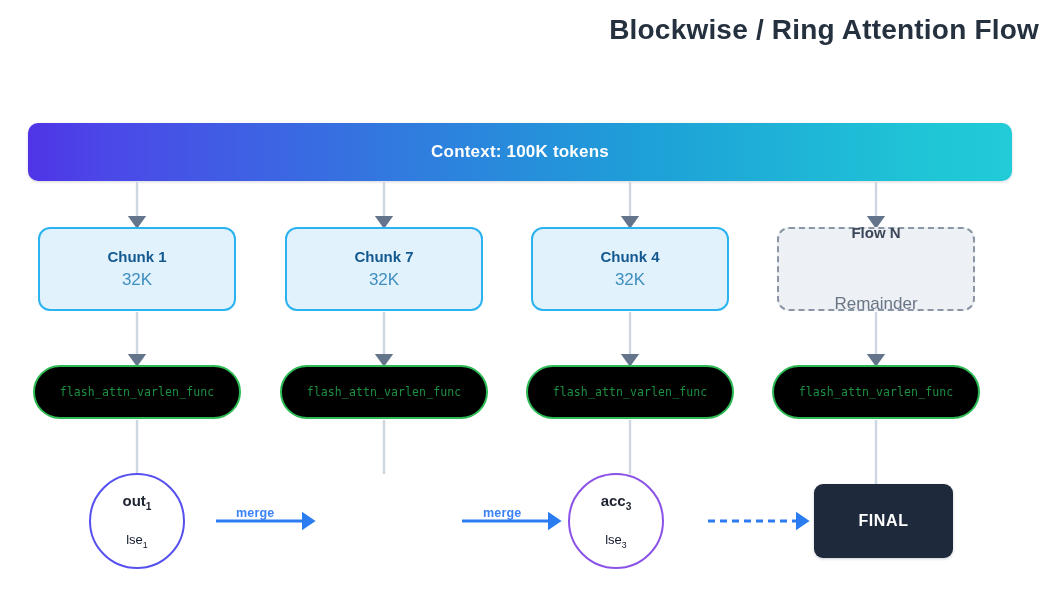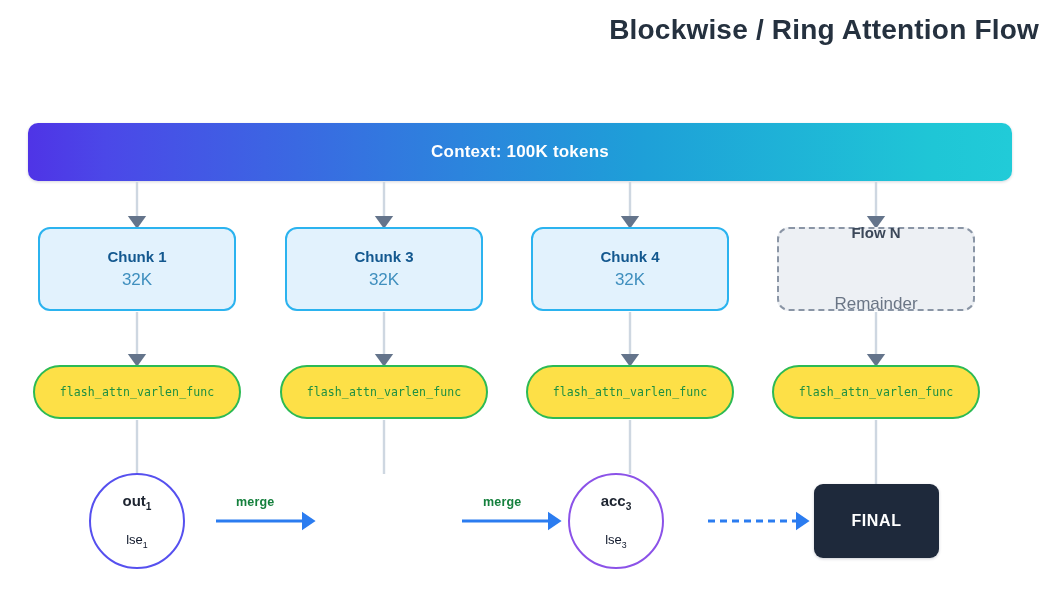--- a/index.html
+++ b/index.html
@@ -95,21 +95,21 @@
   }
   .chunk-box.dashed .chunk-sub { color: #6a7585; margin-top: 48px; }
 
   
   .kernel-pill {
     position: absolute;
     width: 208px;
     height: 54px;
     top: 365px;
     border-radius: 27px;
-    background: #fde047;
+    background: #000000;
     border: 2px solid #2cba54;
     box-sizing: border-box;
     display: flex;
     align-items: center;
     justify-content: center;
   }
   .kernel-label {
     font-family: "DejaVu Sans Mono", "Liberation Mono", monospace;
     font-size: 11.5px;
     color: #1d8f42;
@@ -145,30 +145,31 @@
   .acc-main sub, .acc-sub sub {
     font-size: 0.68em;
     font-weight: inherit;
   }
 
   
   .merge-label {
     position: absolute;
     font-size: 12.5px;
     font-weight: bold;
-    color: #15803d;
+    color: #3b82f6;
     letter-spacing: 0.2px;
+    margin-top: 11px;
   }
 
   
   #final-box {
     position: absolute;
     left: 814px;
     top: 484px;
-    width: 125px;
+    width: 139px;
     height: 74px;
     border-radius: 9px;
     background: #1e293b;
     box-shadow: 0 1px 3px rgba(20,30,60,0.22);
     display: flex;
     align-items: center;
     justify-content: center;
   }
   #final-label {
     color: #ffffff;
@@ -228,21 +229,21 @@
     <g>
       <line x1="708" y1="521" x2="800" y2="521" stroke="#2b7cf0" stroke-width="3" stroke-dasharray="7 5" marker-end="url(#bluehead)"></line>
     </g>
   </svg>
 
   <div class="chunk-box" style="left:38px;">
     <span class="chunk-title">Chunk 1</span>
     <span class="chunk-sub">32K</span>
   </div>
   <div class="chunk-box" style="left:285px;">
-    <span class="chunk-title">Chunk 3</span>
+    <span class="chunk-title">Chunk 7</span>
     <span class="chunk-sub">32K</span>
   </div>
   <div class="chunk-box" style="left:531px;">
     <span class="chunk-title">Chunk 4</span>
     <span class="chunk-sub">32K</span>
   </div>
   <div class="chunk-box dashed" style="left:777px;">
     <span class="chunk-title">Flow N</span>
     <span class="chunk-sub">Remainder</span>
   </div>

